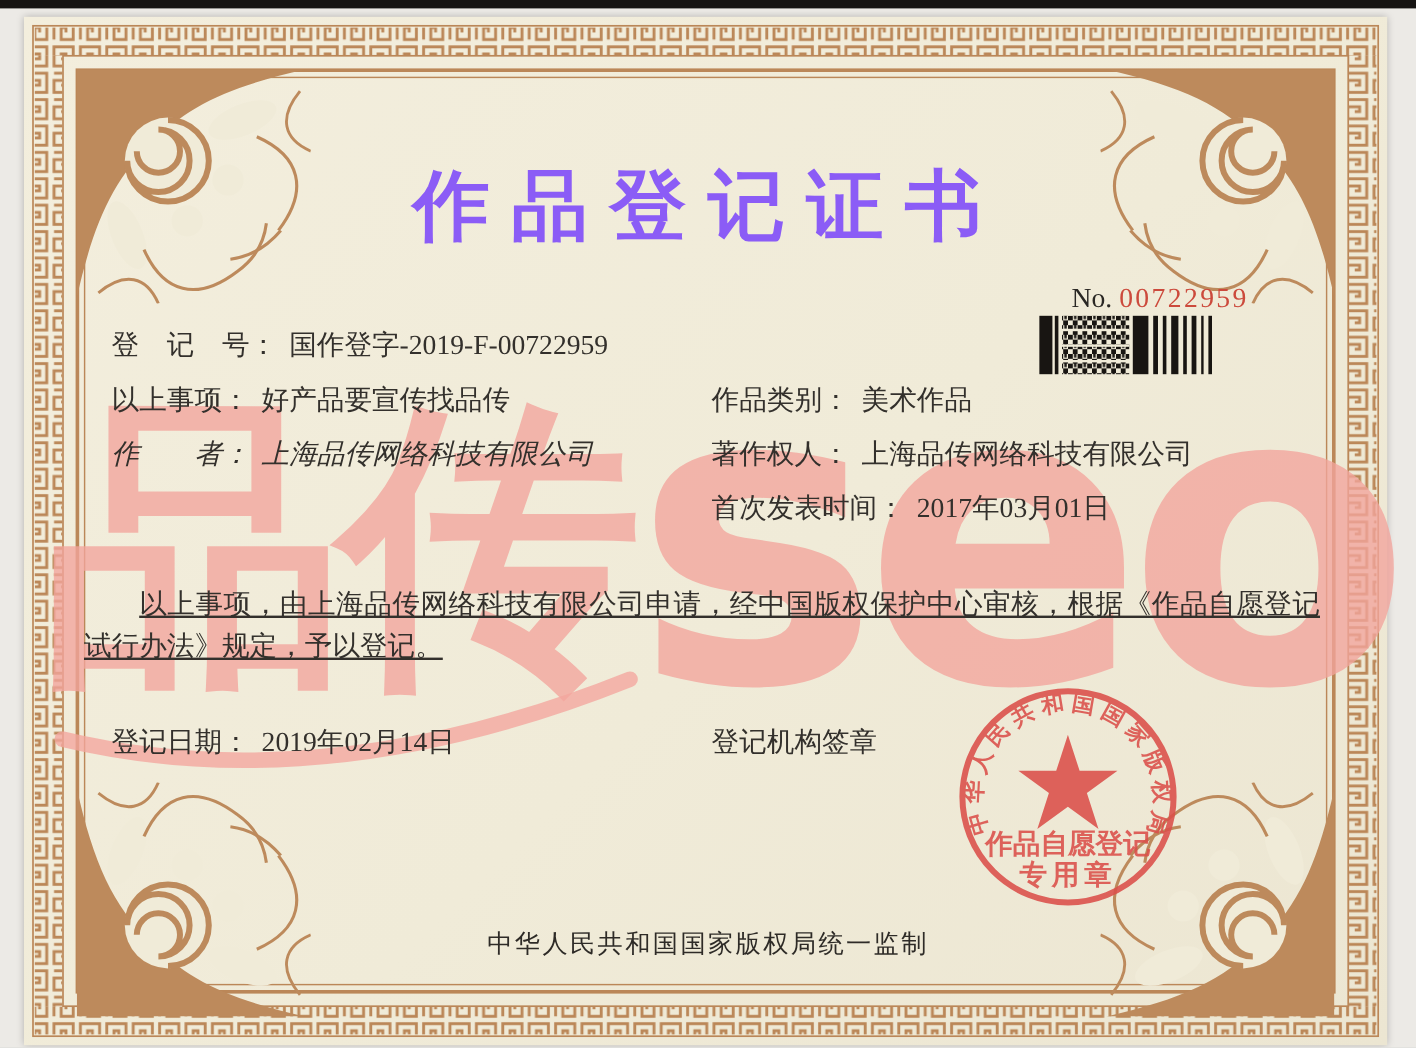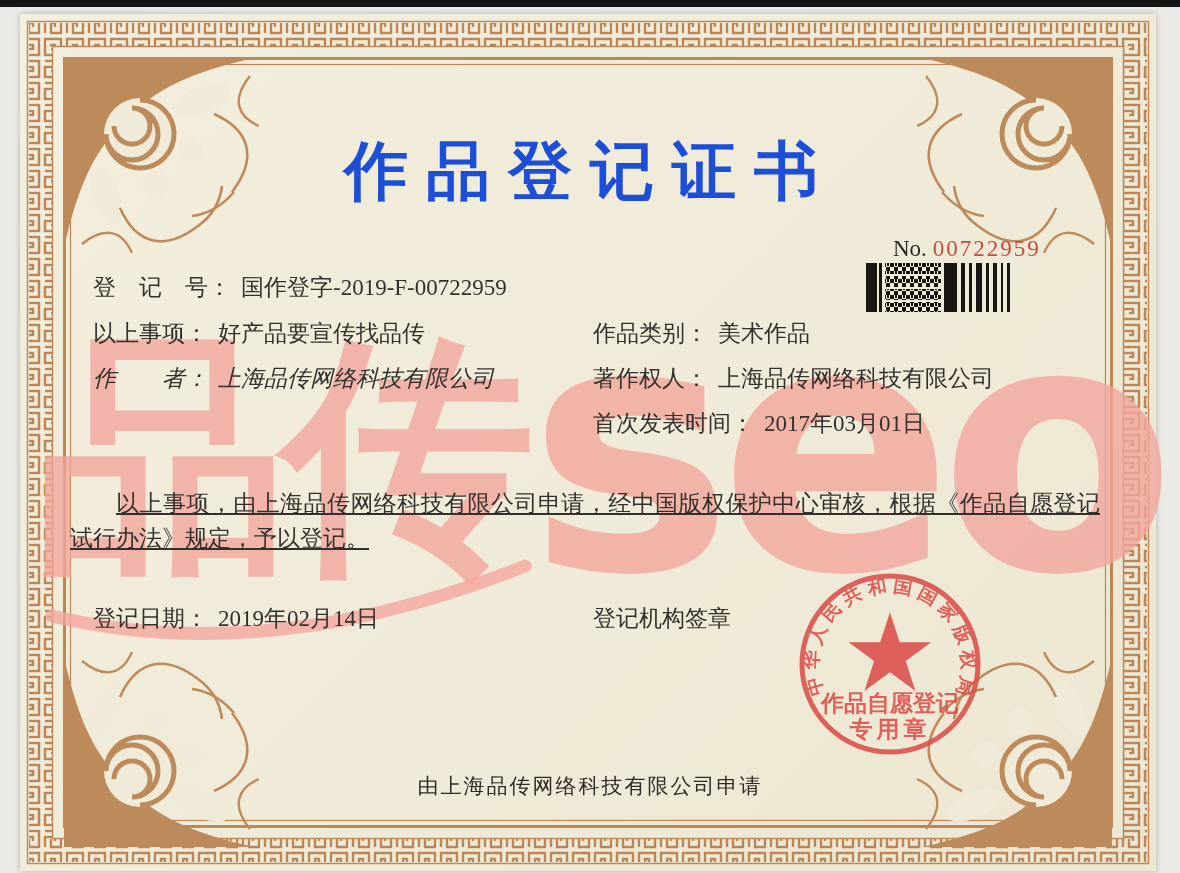--- a/index.html
+++ b/index.html
@@ -17,21 +17,21 @@
   .corner.br{right:68px;bottom:26px;transform:scale(-1,-1);}
   .watermark{position:absolute;z-index:2;color:#f3a59d;opacity:.78;
              font-family:"DejaVu Sans","Liberation Sans",sans-serif;font-weight:900;
              pointer-events:none;white-space:nowrap;}
   .wm-cjk{left:36px;top:330px;font-size:252px;line-height:252px;letter-spacing:-6px;}
   .wm-latin{left:528px;top:300px;font-size:345px;line-height:300px;letter-spacing:-14px;}
   .wm-swoosh{position:absolute;left:0;top:0;z-index:2;pointer-events:none;}
   .content{position:absolute;left:0;top:0;width:1180px;height:873px;z-index:3;
            color:#33302c;}
   .title{position:absolute;left:70px;top:128px;width:1040px;text-align:center;
-         font-size:64px;font-weight:bold;letter-spacing:18px;color:#1d4ed8;}
+         font-size:64px;font-weight:bold;letter-spacing:18px;color:#8b5cf6;}
   .serial{position:absolute;left:893px;top:236px;font-size:23px;color:#2a2824;}
   .serial .num{color:#cc4a3c;letter-spacing:2px;}
   .barcode{position:absolute;left:866px;top:263px;width:146px;height:49px;}
   .row{position:absolute;font-size:23px;white-space:nowrap;}
   .label{color:#33302c;}
   .value{margin-left:10px;}
   .col-l{left:93px;}
   .col-r{left:593px;}
   .para{position:absolute;left:70px;top:486px;width:1030px;font-size:23px;
         line-height:35px;text-indent:46px;text-align:justify;text-decoration:underline;}
@@ -184,21 +184,21 @@
 
     <div class="para">以上事项，由上海品传网络科技有限公司申请，经中国版权保护中心审核，根据《作品自愿登记试行办法》规定，予以登记。</div>
 
     <div class="row col-l" style="top:603px;">
       <span class="label">登记日期：</span><span class="value">2019年02月14日</span>
     </div>
     <div class="row col-r" style="top:603px;">
       <span class="label">登记机构签章</span>
     </div>
 
-    <div class="footer">由上海品传网络科技有限公司申请</div>
+    <div class="footer">中华人民共和国国家版权局统一监制</div>
   </div>
 
   <svg class="stamp" width="186" height="186" viewBox="0 0 186 186">
     <defs>
       <path id="sealArc" d="M 30.6 129 A 72 72 0 1 1 155.4 129" fill="none"></path>
     </defs>
     <circle cx="93" cy="93" r="88" fill="none" stroke="#db4f4a" stroke-width="5"></circle>
     <text font-size="19" font-weight="bold" fill="#db4f4a" font-family="'Liberation Serif','DejaVu Serif',serif">
       <textPath href="#sealArc" startOffset="50%" text-anchor="middle" textLength="286">中华人民共和国国家版权局</textPath>
     </text>

